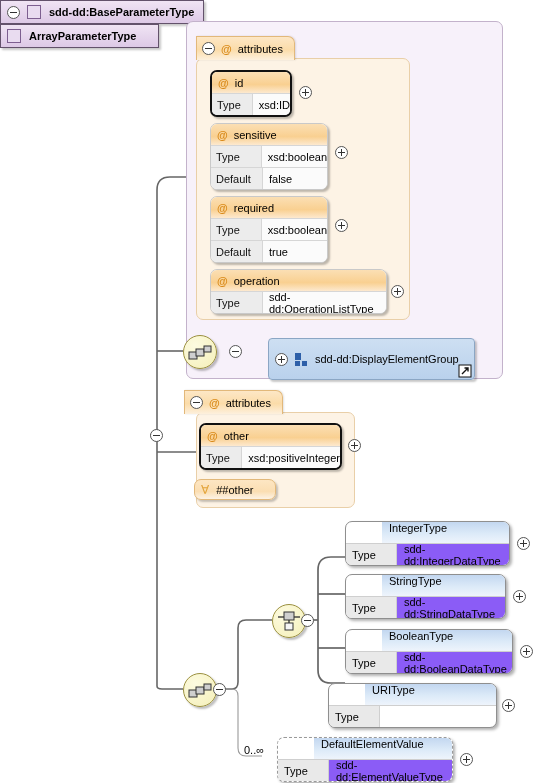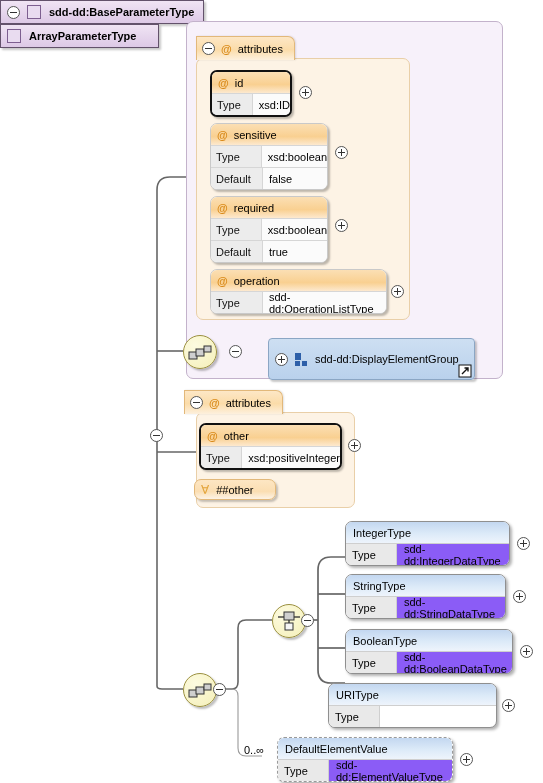--- a/index.html
+++ b/index.html
@@ -49,23 +49,23 @@
   .anybox{position:absolute;box-sizing:border-box;height:21px;border:1px solid #e2b87a;
         border-radius:7px;display:flex;align-items:center;gap:7px;padding:0 10px 0 6px;
         background:linear-gradient(to bottom,#fde6c3,#fbdeb2 60%,#fdf3e6);
         box-shadow:2px 2px 2px rgba(0,0,0,.22);}
 
   
   .elnode{position:absolute;box-sizing:border-box;border:1px solid #8f8f8f;
         border-radius:7px;overflow:hidden;background:#fff;
         box-shadow:2px 2px 3px rgba(0,0,0,.3);}
   .elnode.optional{border:1px dashed #9a9a9a;}
-  .elnode .hd{height:21px;display:flex;align-items:center;padding:0 7px;
+  .elnode .hd{height:21px;display:flex;align-items:flex-start;padding:0 7px;
         background:linear-gradient(to bottom,#c3d7f0,#dceaf8 55%,#eef4fc);
-        color:#000;}
+        color:#000;margin-left:36px;}
   .elnode .row{display:flex;height:21px;border-top:1px solid #cfcfcf;}
   .elnode .row .k{width:44px;background:#e9e9e9;border-right:1px solid #cfcfcf;
         display:flex;align-items:center;padding-left:6px;}
   .elnode .row .v{flex:1;background:#8b5cf6;display:flex;align-items:center;padding-left:7px;}
 
   
   .grpbox{position:absolute;box-sizing:border-box;height:42px;
         border:1px solid #8ba6c4;border-radius:4px;
         background:linear-gradient(to bottom,#cddff2,#b9d1ec);
         display:flex;align-items:center;gap:7px;padding:0 8px 0 6px;

